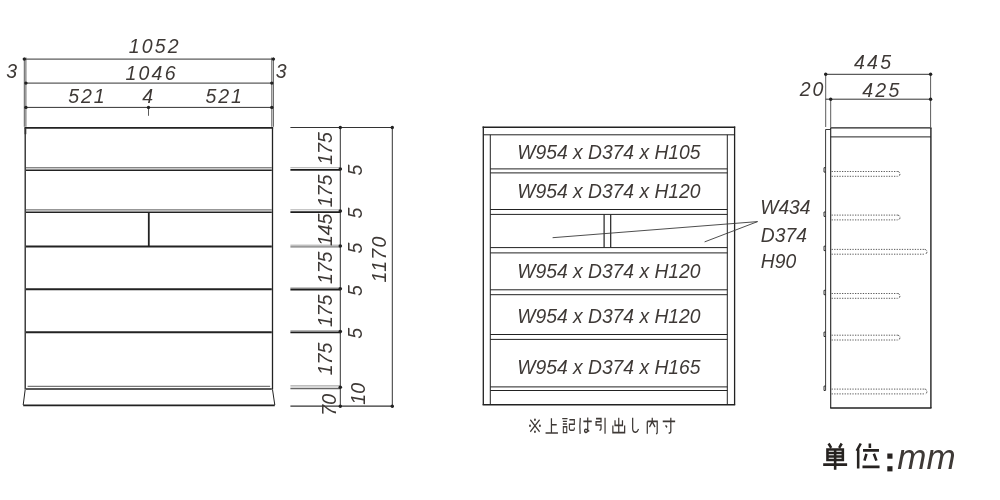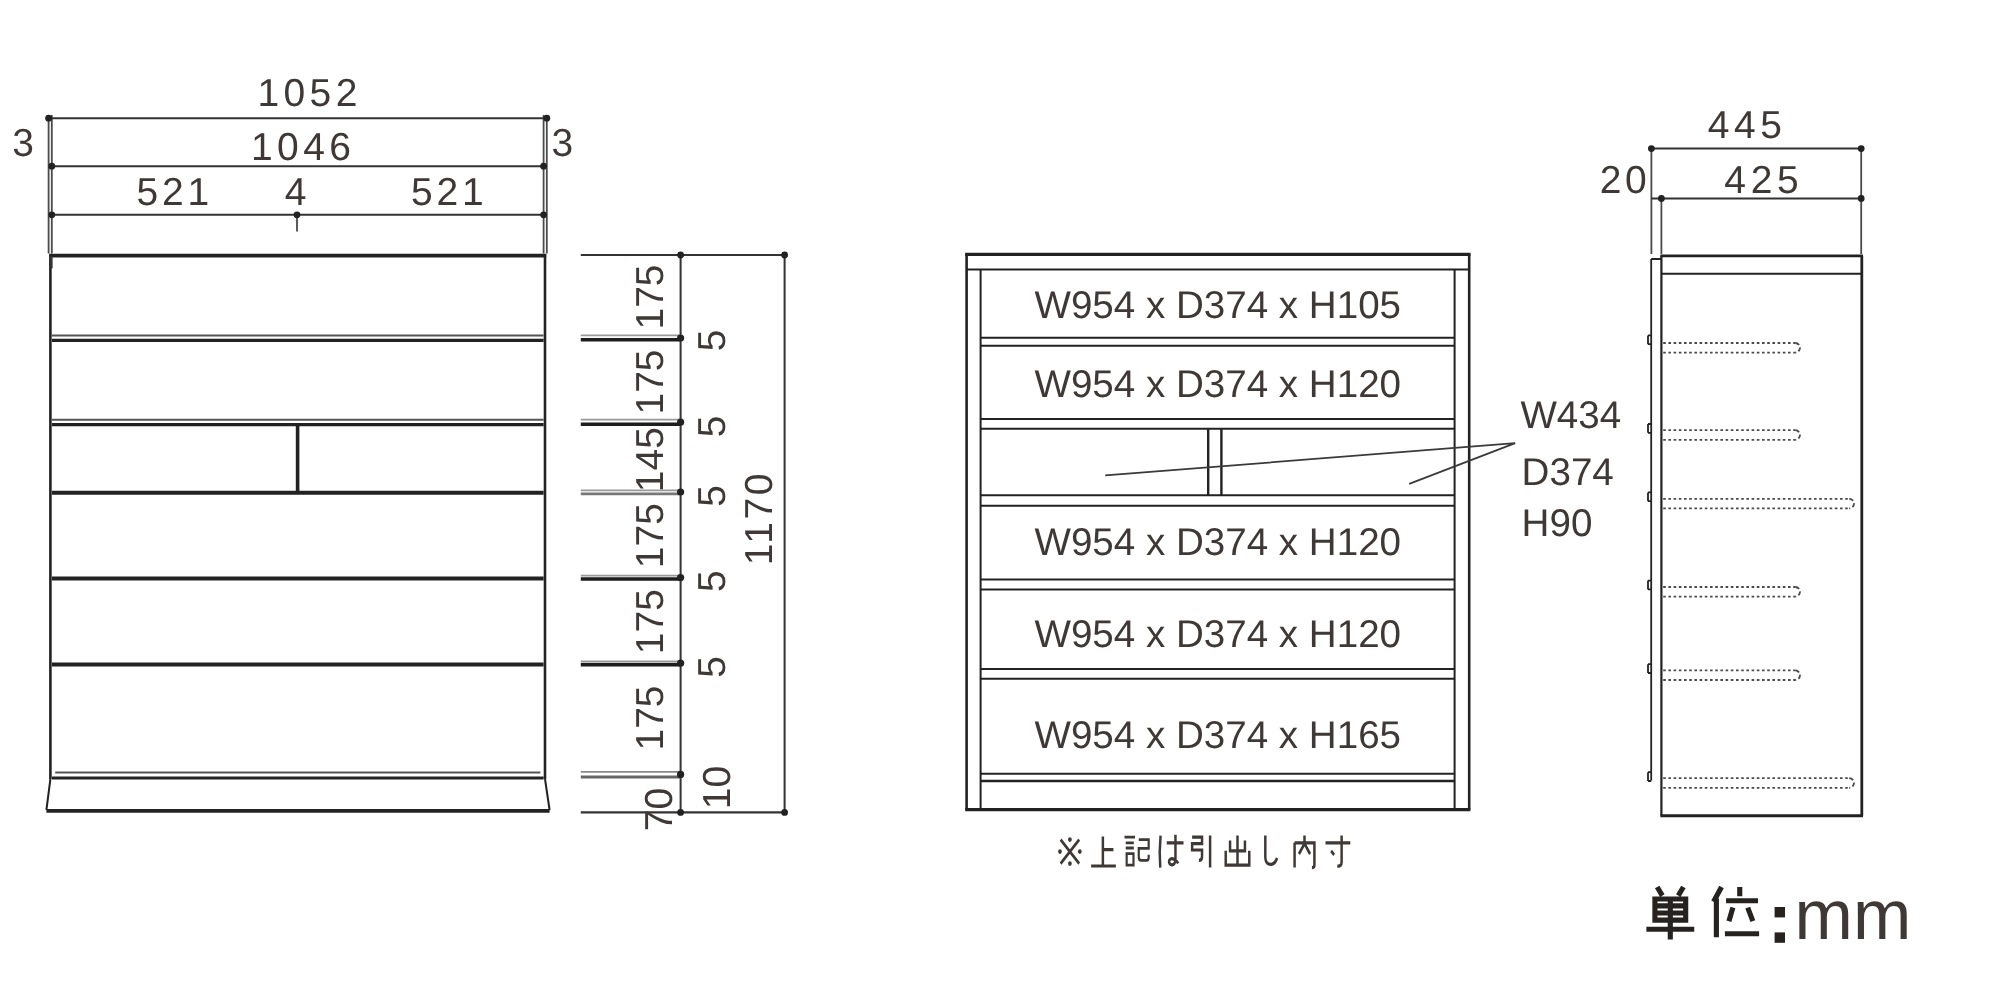--- a/index.html
+++ b/index.html
@@ -1,15 +1,15 @@
 <!DOCTYPE html>
 <html><head><meta charset="utf-8">
 <style>
 html,body{margin:0;padding:0;background:#fff;}
-#wrap{position:relative;width:1000px;height:500px;background:#fff;overflow:hidden;}
+#wrap{position:relative;width:1000px;height:500px;background:#fff;overflow:hidden;font-style:italic;}
 svg{position:absolute;left:0;top:0;}
 text{font-family:"Liberation Sans",sans-serif;fill:#3e3936;}
 </style></head>
 <body>
 <div id="wrap">
 <svg width="1000" height="500" viewBox="0 0 1000 500">
 <defs>
 <g id="kRef" stroke="#3e3936" fill="none" stroke-width="8">
   <path d="M20,20 L80,80 M80,20 L20,80"></path>
   <circle cx="50" cy="20" r="6" fill="#3e3936" stroke="none"></circle>

